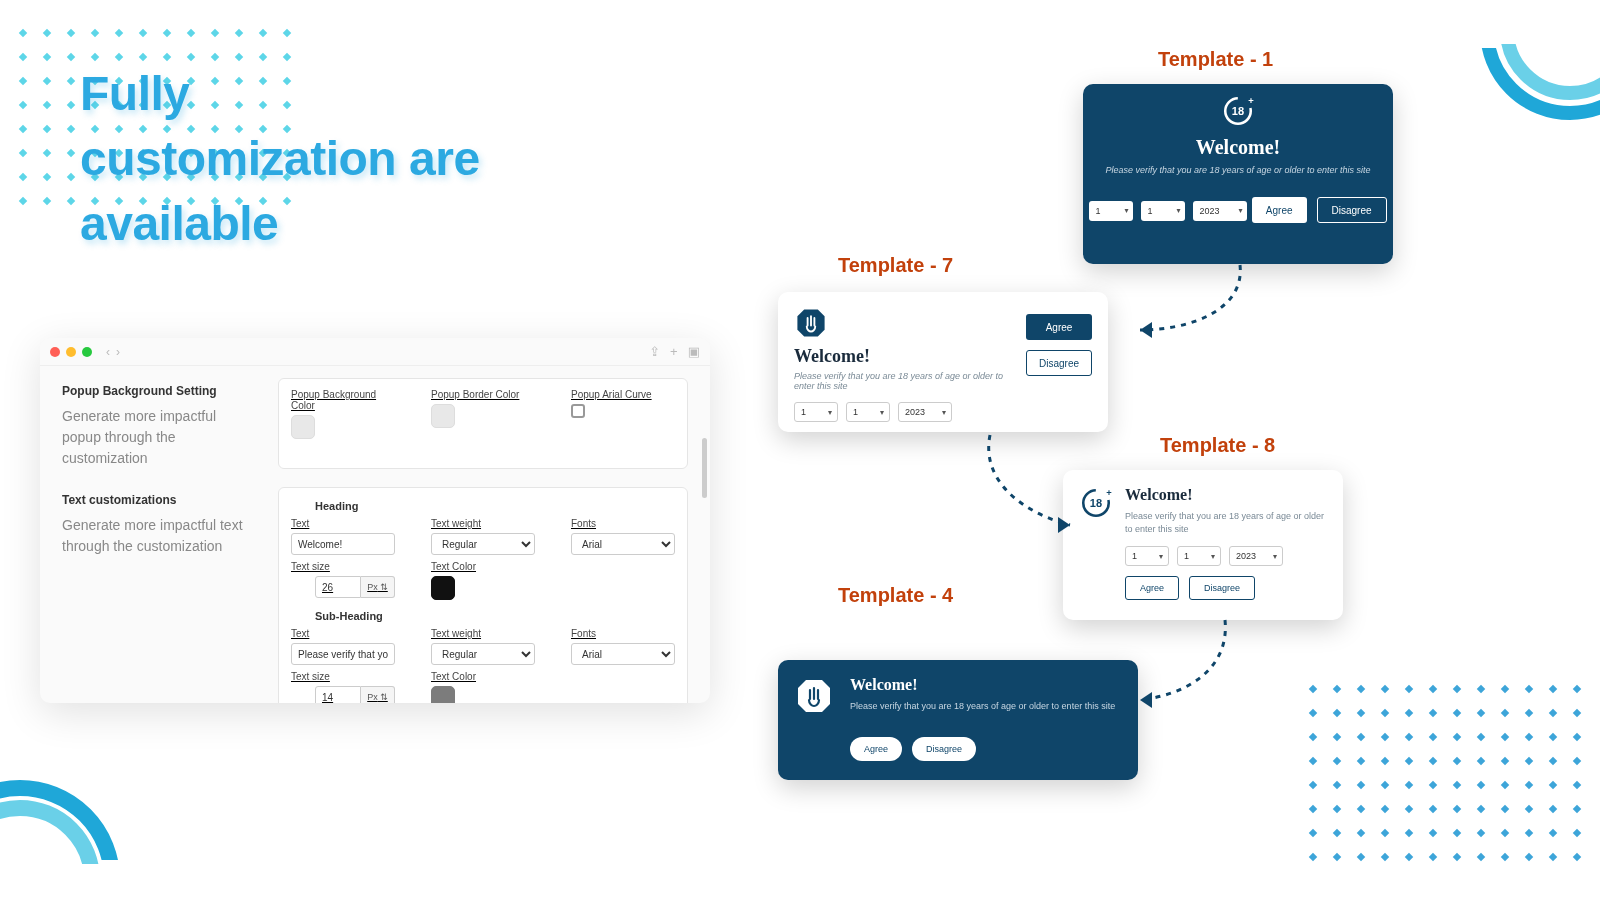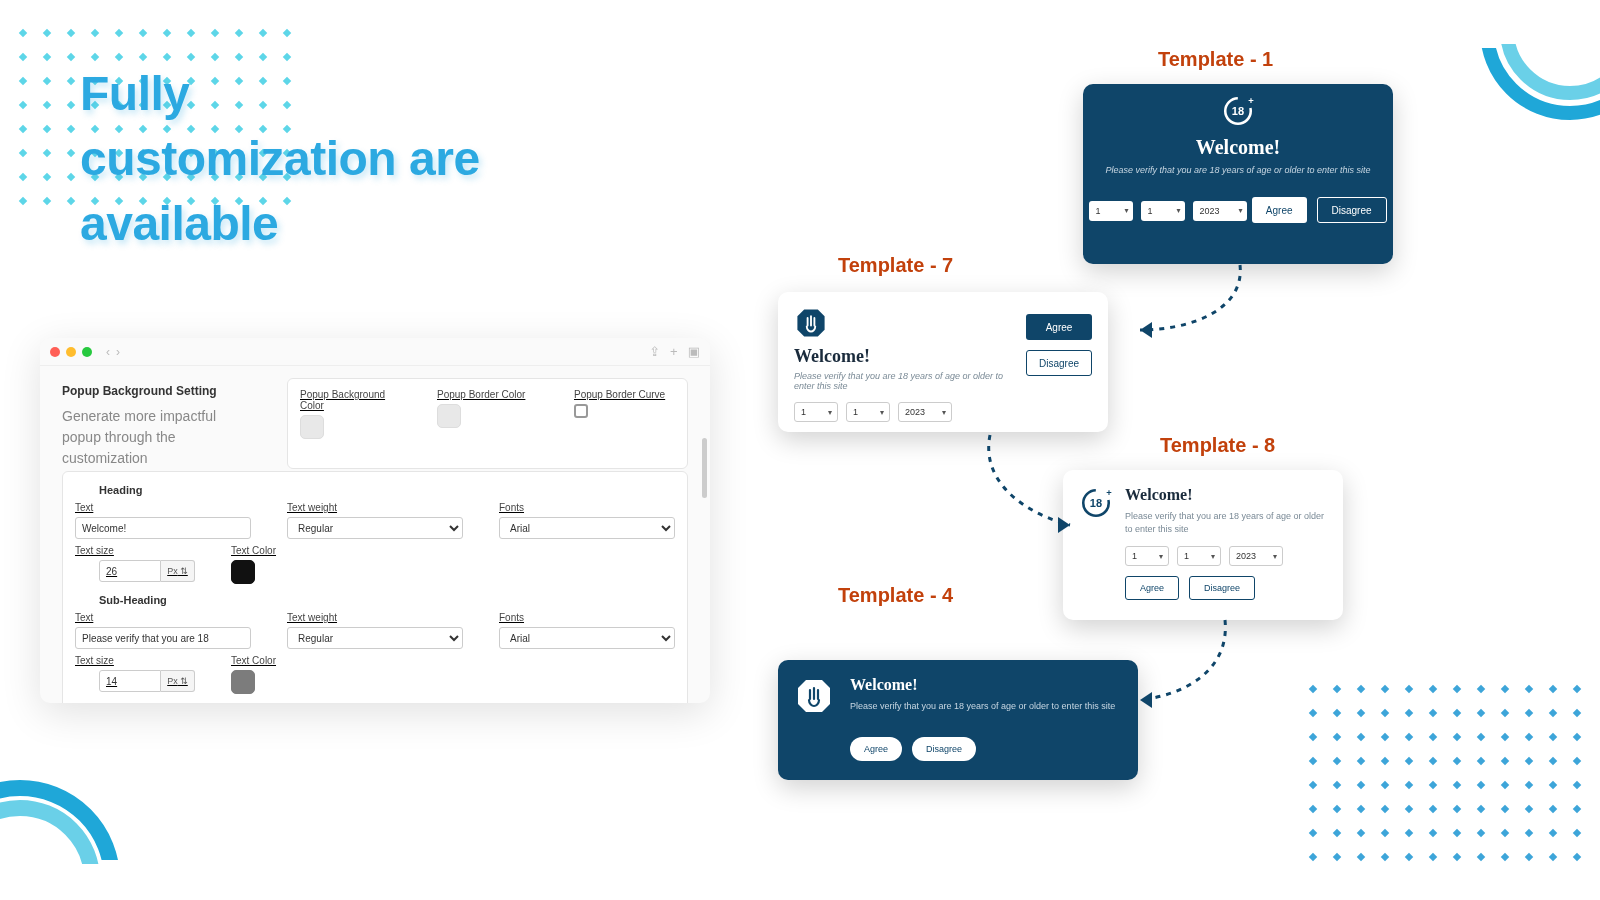--- a/index.html
+++ b/index.html
@@ -24,21 +24,21 @@
 
 
 .window { position: absolute; top: 338px; left: 40px; width: 670px; height: 365px; background: #fafafa; border-radius: 10px; box-shadow: 0 10px 40px rgba(0,0,0,0.12); overflow: hidden; }
 .titlebar { height: 28px; display: flex; align-items: center; padding: 0 10px; border-bottom: 1px solid #eee; gap: 6px; }
 .tb-dot { width: 10px; height: 10px; border-radius: 50%; }
 .tb-red { background: #ff5f56; } .tb-yellow { background: #ffbd2e; } .tb-green { background: #27c93f; }
 .tb-sep { margin-left: 8px; color: #bbb; font-size: 12px; display: flex; gap: 6px; }
 .tb-icons { margin-left: auto; color: #bbb; display: flex; gap: 10px; font-size: 13px; }
 
 .panel { padding: 12px 22px 0; }
-.section-row { display: flex; gap: 35px; margin-bottom: 2px; }
+.section-row { display: flex; gap: 26px; margin-bottom: 18px; }
 .section-left { flex: 0 0 190px; padding-top: 6px; }
 .section-left h4 { font-size: 12px; font-weight: 700; color: #333; margin-bottom: 8px; }
 .section-left p { font-size: 14px; color: #888; line-height: 1.5; }
 .section-right { flex: 1; background: #fff; border: 1px solid #e5e5e5; border-radius: 6px; padding: 10px 12px; }
 
 .field-row { display: flex; gap: 36px; margin-bottom: 6px; }
 .field-col { flex: 1; text-decoration: underline; }
 .field-label { font-size: 10px; color: #444; margin-bottom: 4px; }
 .swatch { width: 24px; height: 24px; border-radius: 5px; background: #e8e8e8; border: 1px solid #ddd; }
 .swatch.black { background: #111; border-color: #111; }
@@ -343,28 +343,32 @@
         <div class="field-row">
           <div class="field-col">
             <div class="field-label">Popup Background Color</div>
             <div class="swatch"></div>
           </div>
           <div class="field-col">
             <div class="field-label">Popup Border Color</div>
             <div class="swatch"></div>
           </div>
           <div class="field-col">
-            <div class="field-label">Popup Border Curve</div>
+            <div class="field-label">Popup Arial Curve</div>
             <div class="checkbox"></div>
           </div>
         </div>
       </div>
     </div>
 
     <div class="section-row">
+      <div class="section-left">
+        <h4>Text customizations</h4>
+        <p>Generate more impactful text through the customization</p>
+      </div>
       <div class="section-right">
         <div class="sub-title">Heading</div>
         <div class="field-row">
           <div class="field-col">
             <div class="field-label">Text</div>
             <input class="input" value="Welcome!" style="">
           </div>
           <div class="field-col">
             <div class="field-label">Text weight</div>
             <select class="sel"><option>Regular</option></select>

